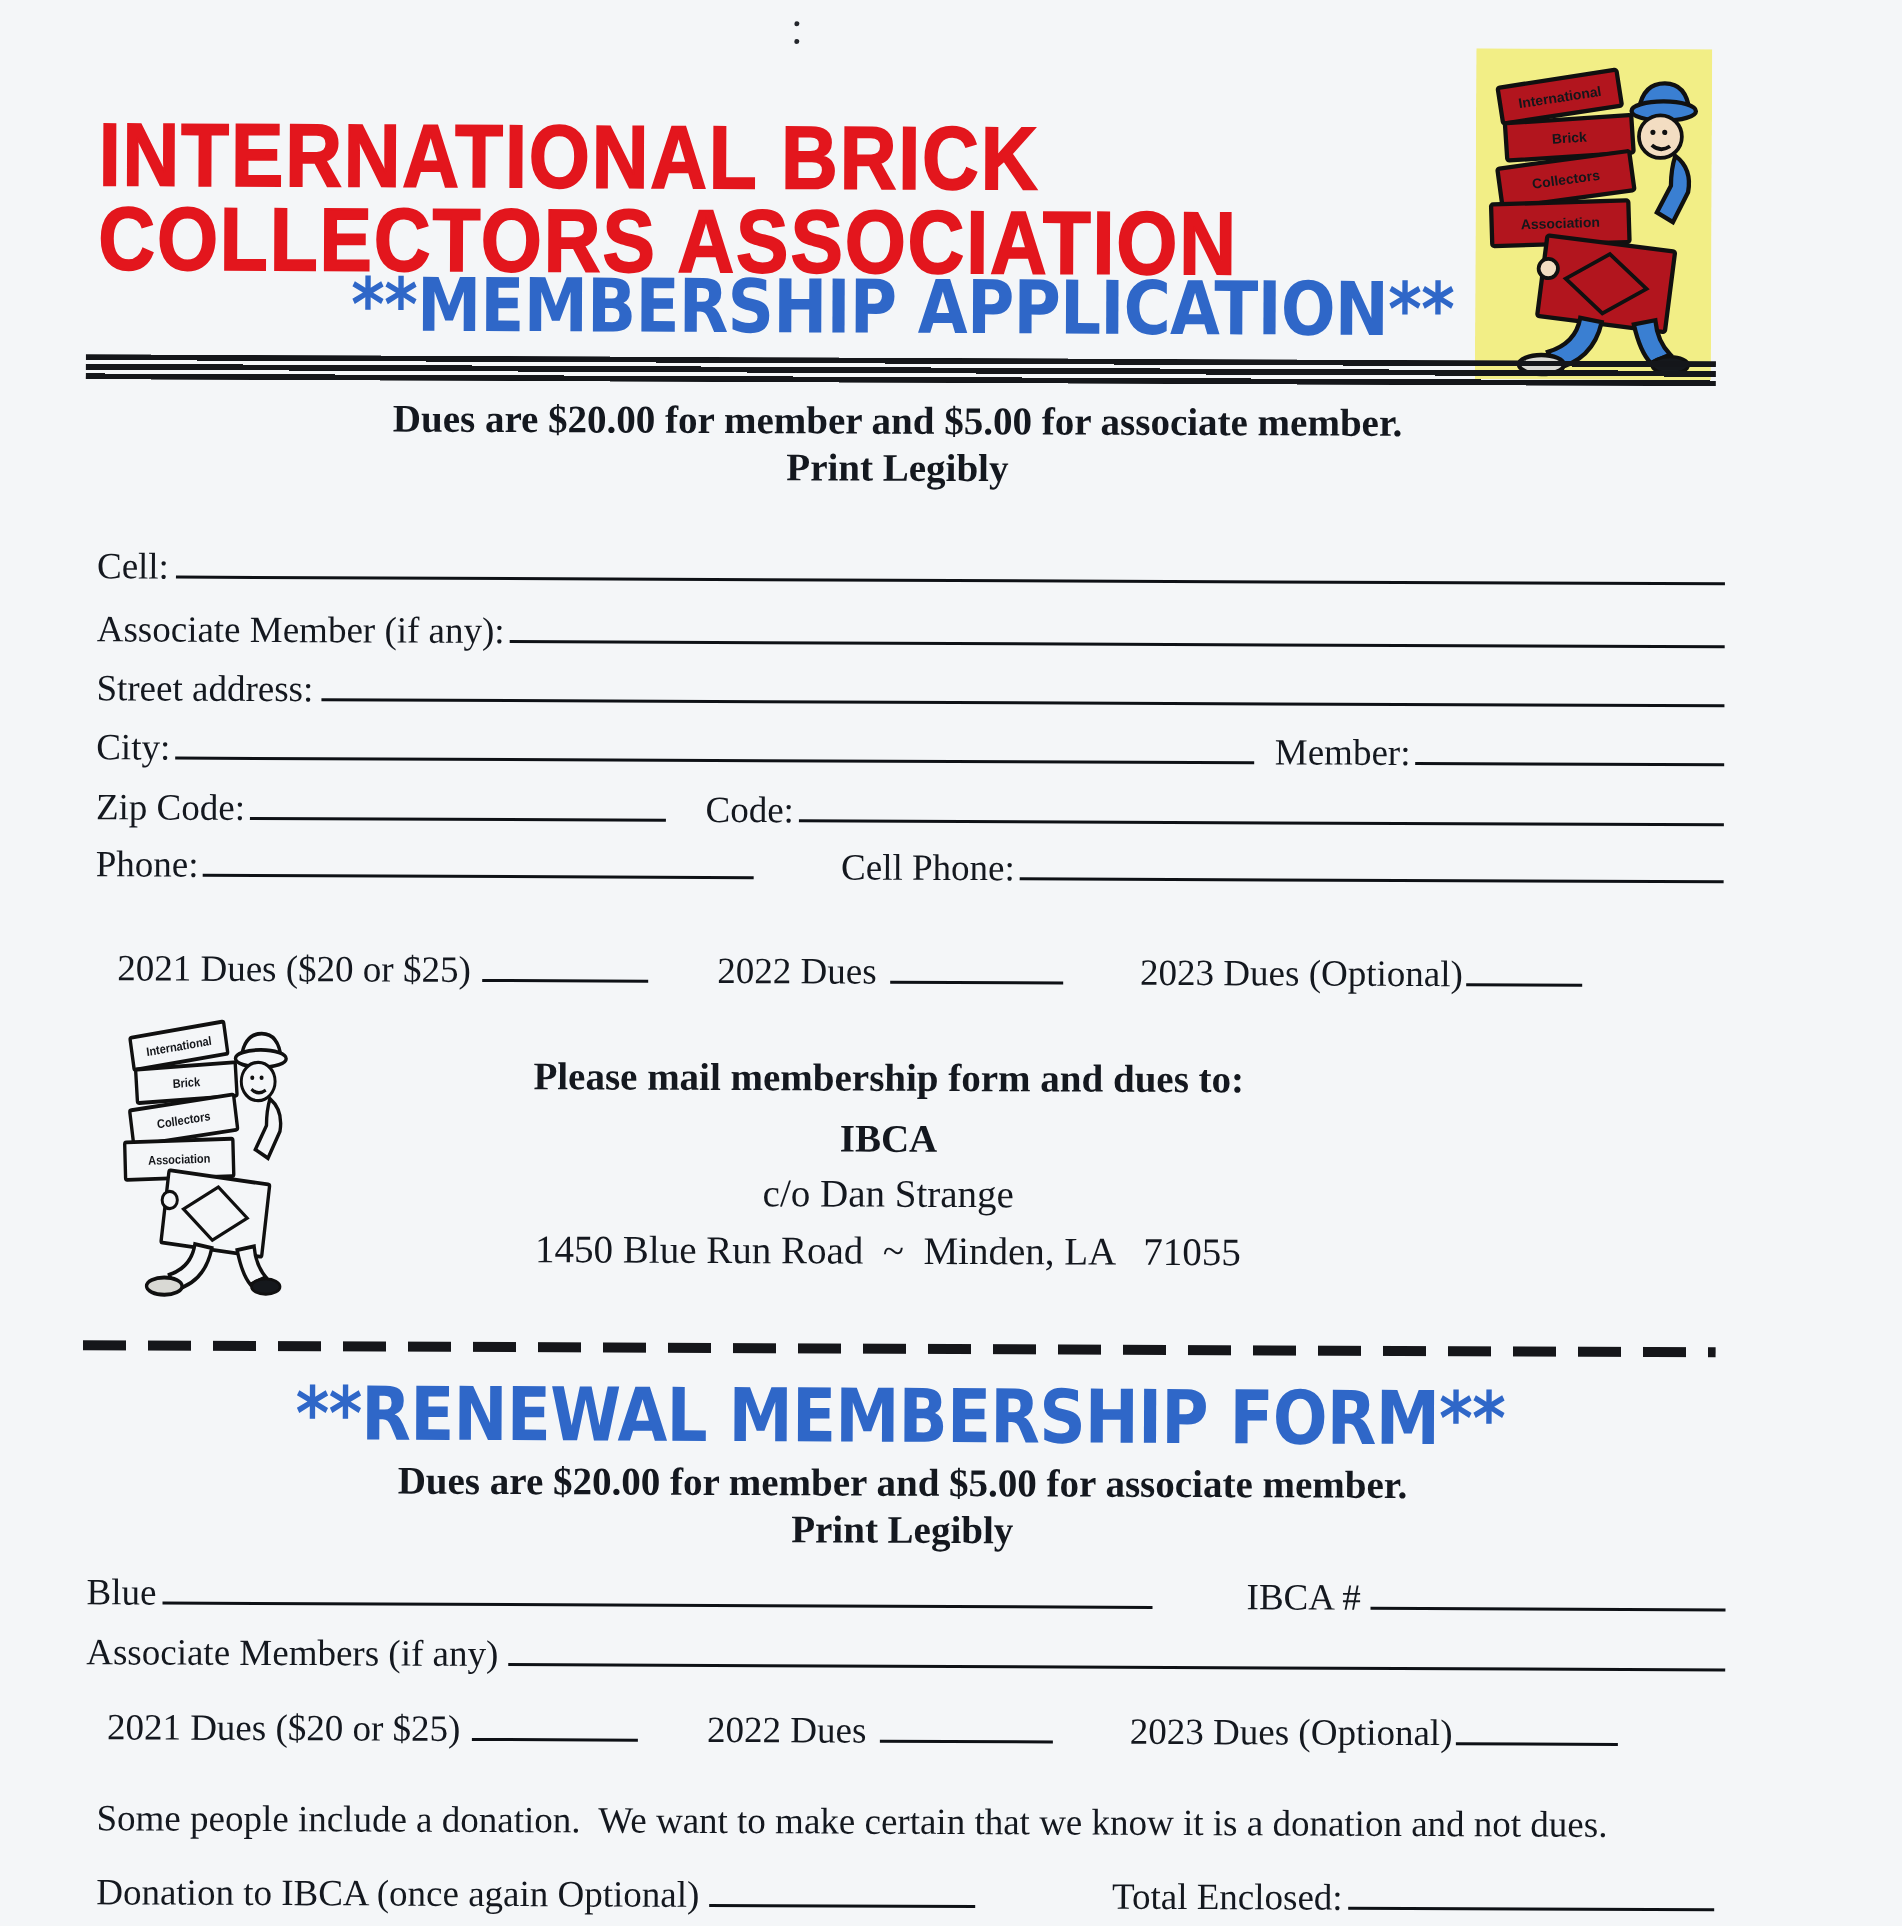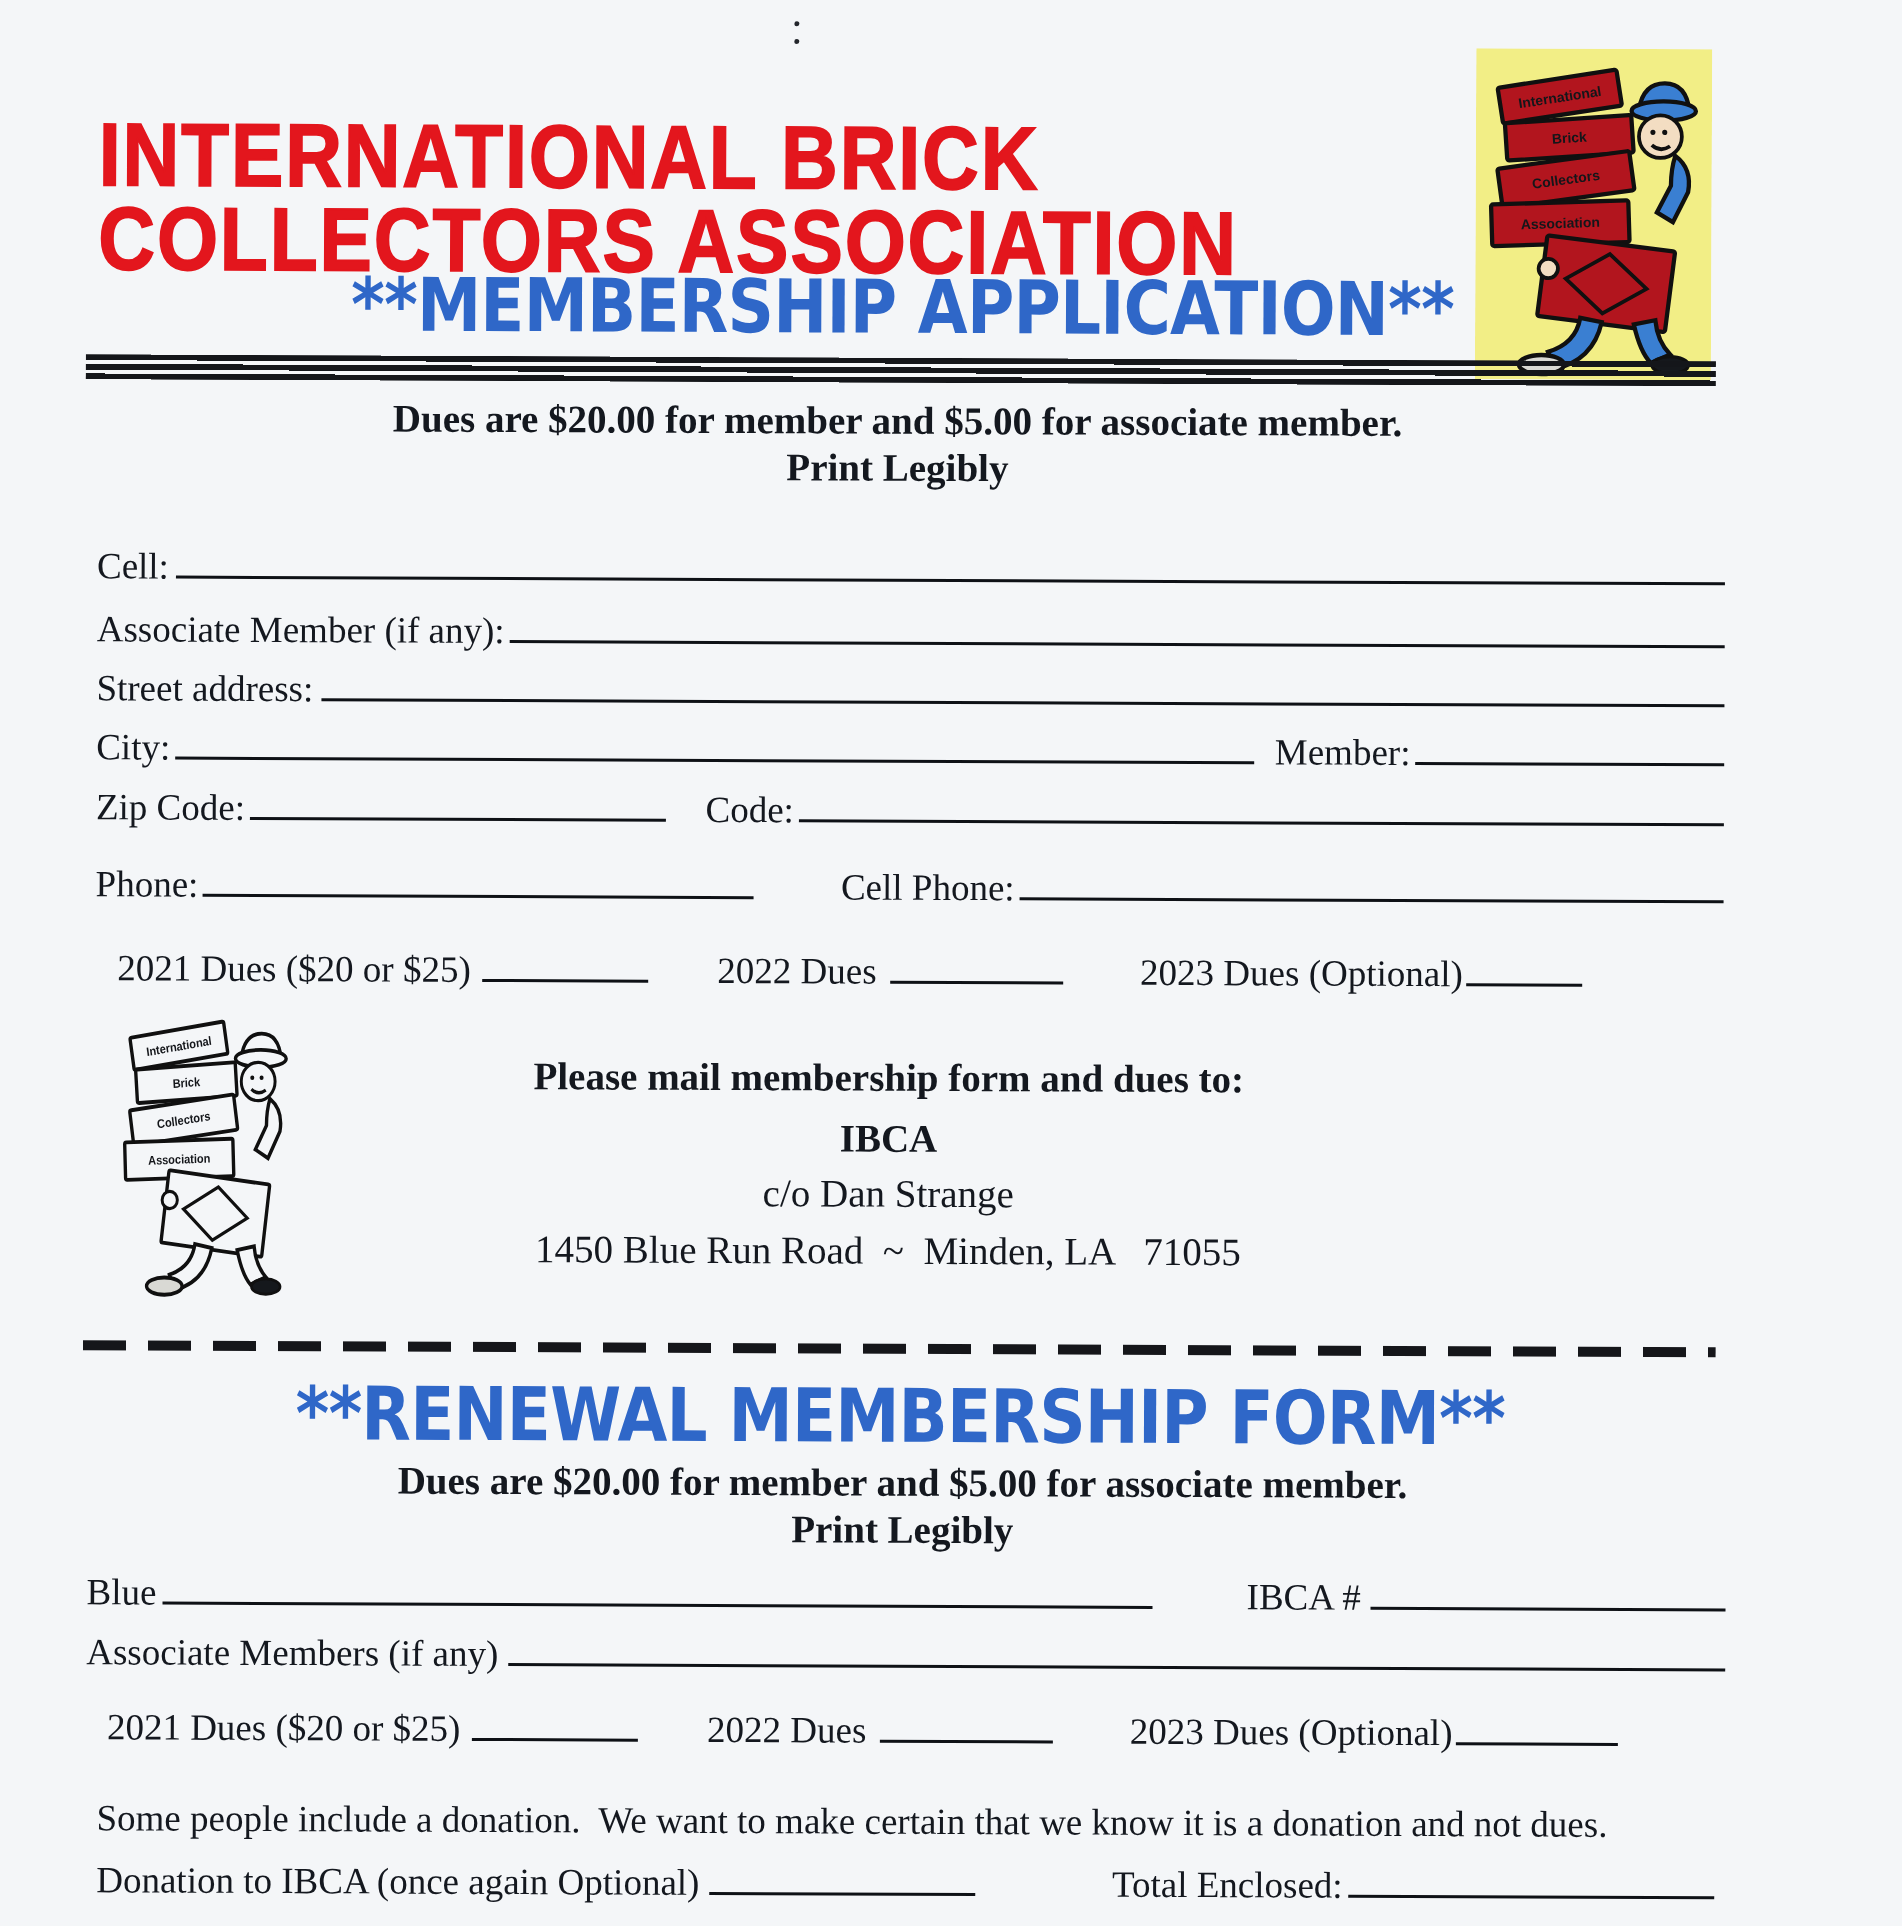--- a/index.html
+++ b/index.html
@@ -149,21 +149,21 @@
     </div>
     <div class="row row-zip">
       <span>Zip Code:</span>
       <span class="line" style="width:416px;margin-left:4.6px;"></span>
       <span style="margin-left:40px;">Code:</span>
       <span class="line fill" style="margin-left:4.6px;"></span>
     </div>
     <div class="row row-phone">
       <span>Phone:</span>
       <span class="line" style="width:551px;margin-left:4.6px;"></span>
-      <span style="margin-left:87px;margin-top:20px;">Cell Phone:</span>
+      <span style="margin-left:87px;">Cell Phone:</span>
       <span class="line fill" style="margin-left:4.6px;"></span>
     </div>
 
     <div class="row row-dues-1">
       <span>2021 Dues ($20 or $25)</span>
       <span class="line" style="width:166px;margin-left:11.6px;"></span>
       <span style="margin-left:69px;">2022 Dues</span>
       <span class="line" style="width:173px;margin-left:13.5px;"></span>
       <span style="margin-left:77px;">2023 Dues (Optional)</span>
       <span class="line" style="width:116px;margin-left:3.9px;"></span>
@@ -228,21 +228,21 @@
       <span class="line" style="width:173px;margin-left:13.5px;"></span>
       <span style="margin-left:77px;">2023 Dues (Optional)</span>
       <span class="line" style="width:162px;margin-left:3.9px;"></span>
     </div>
 
     <div class="donation-note">Some people include a donation.  We want to make certain that we know it is a donation and not dues.</div>
 
     <div class="row row-donate">
       <span>Donation to IBCA (once again Optional)</span>
       <span class="line" style="width:266px;margin-left:9.6px;"></span>
-      <span style="margin-left:137px;">Total Enclosed:</span>
+      <span style="margin-left:137px;margin-top:12px;">Total Enclosed:</span>
       <span class="line fill" style="margin-left:5.8px;"></span>
     </div>
 
     <div class="logo logo-right logo-bw">
       <svg viewBox="0 0 220 310" preserveAspectRatio="none">
         <rect class="lg-bg" x="0" y="0" width="220" height="310"></rect>
         <rect class="lg-brick" x="22" y="28" width="112" height="34" rx="2" transform="rotate(-9 78 45)"></rect>
         <rect class="lg-brick" x="28" y="66" width="118" height="35" rx="2" transform="rotate(-4 87 83)"></rect>
         <rect class="lg-brick" x="22" y="104" width="124" height="37" rx="2" transform="rotate(-8 84 122)"></rect>
         <rect class="lg-brick" x="15" y="144" width="128" height="39" rx="2" transform="rotate(-2 79 163)"></rect>

